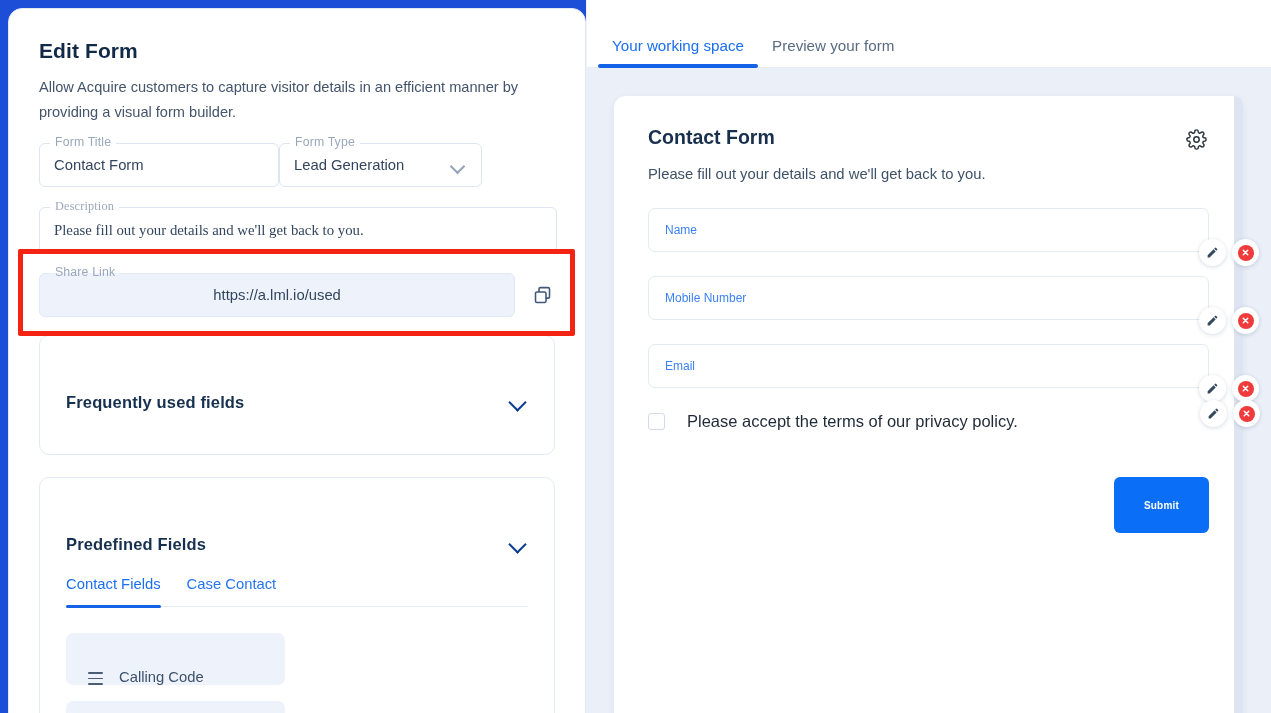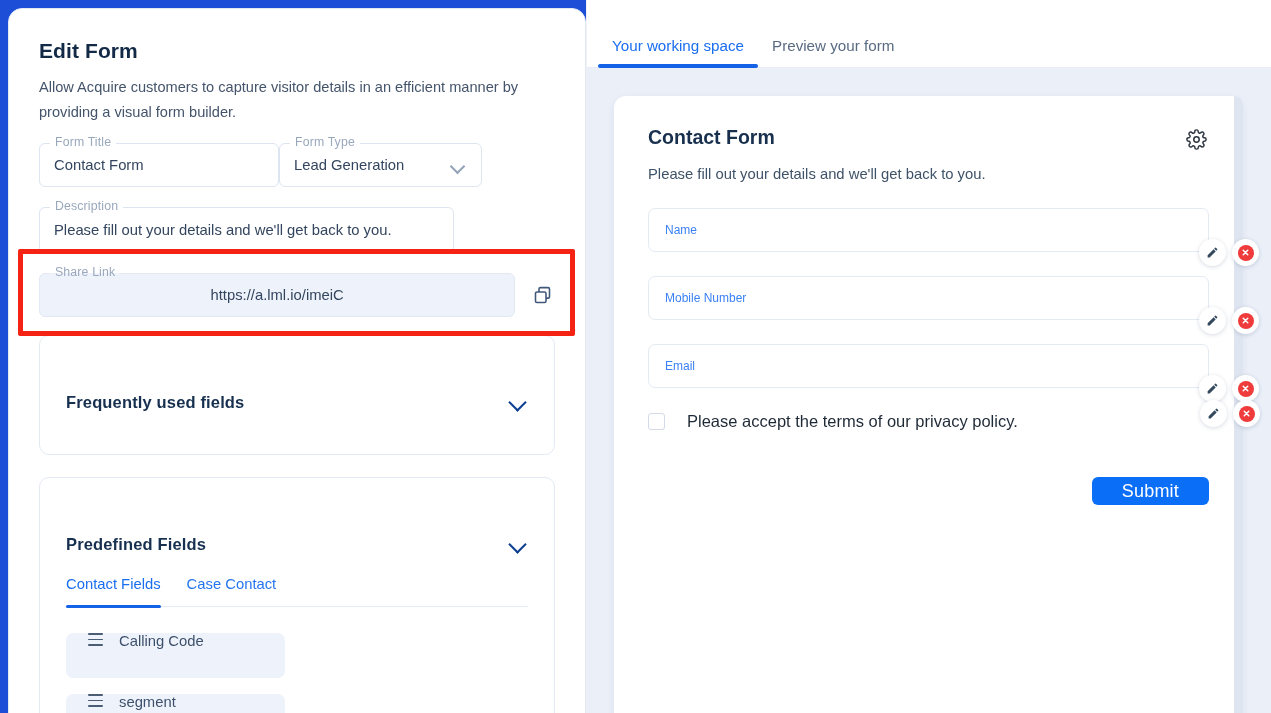--- a/index.html
+++ b/index.html
@@ -57,21 +57,21 @@
     font-size: 12.3px; color: #9aa8bd;
     letter-spacing: .15px; z-index: 2;
   }
   .ofield .oval {
     font-size: 14.8px; color: #33455e; width: 100%;
     border: none; outline: none; background: transparent;
     font-family: inherit;
   }
   .f-title { width: 240px; }
   .f-type { width: 203px; }
-  .f-desc { width: 415px; }
+  .f-desc { width: 518px; font-family: Liberation Serif, serif; }
 
   .chev-down {
     width: 18px; height: 18px; flex: 0 0 18px;
     position: relative;
   }
   .chev-down::before{
     content:""; position:absolute; left:3px; top:5px;
     width:9px; height:9px;
     border-right:2px solid #93a3b8; border-bottom:2px solid #93a3b8;
     transform: rotate(45deg);
@@ -136,24 +136,24 @@
   .sub-tab.active::after {
     content: ""; position: absolute; left: 0; right: 0; bottom: -2px;
     height: 3.5px; background: #1463e6; border-radius: 2px;
   }
 
   .chip-grid {
     display: flex; flex-wrap: wrap; gap: 16px 26px;
     margin-top: 26px;
   }
   .chip {
-    width: 219px; height: 45px;
+    width: 219px; height: 52px;
     background: #eef3fb;
     border-radius: 7px;
-    display: flex; align-items: flex-start;
+    display: flex; align-items: flex-end;
     padding: 0 22px; gap: 16px;
     cursor: grab;
   }
   .drag-ico { width: 15px; height: 13px; display:flex; flex-direction:column; justify-content:space-between; flex:0 0 15px; }
   .drag-ico span { display:block; height: 1.6px; background:#4a5d75; border-radius:1px; }
   .chip-label { font-size: 14.8px; color: #3d516c; }
 
   
   .right-pane {
     position: relative;
@@ -237,23 +237,23 @@
   .pv-check { display:flex; align-items:center; gap: 22px; margin-top: 6px; position: relative; }
   .cbox {
     width: 17px; height: 17px; border: 1.4px solid #d3dbe7;
     border-radius: 3px; background:#fff; flex: 0 0 17px; cursor:pointer;
   }
   .cbox-label { font-size: 16.5px; color: #1f2a37; }
 
   .submit-row { display:flex; justify-content:flex-end; margin-top: 46px; }
   .submit-btn {
     background: #0a6ef7; color: #fff;
-    font-size: 18px; font-weight: 400;
+    font-size: 10px; font-weight: 700;
     border: none; border-radius: 6px;
-    padding: 0 30px; height: 28px;
+    padding: 0 30px; height: 56px;
     cursor: pointer; font-family: inherit;
     letter-spacing: .2px;
   }
 
   .fc-scroll {
     position: absolute;
     right: 0px; top: 0px;
     width: 9px; height: 100%;
     background: #dfe5f0;
     border-radius: 0 12px 12px 0;
@@ -294,21 +294,21 @@
         <span class="olabel">Description</span>
         <div class="ob">
           <span class="oval">Please fill out your details and we'll get back to you.</span>
         </div>
       </div>
 
       <div class="share-wrap">
         <div class="ofield share-field" style="margin-bottom:0">
           <span class="olabel">Share Link</span>
           <div class="ob">
-            <span class="oval">https://a.lml.io/imeiC</span>
+            <span class="oval">https://a.lml.io/used</span>
           </div>
         </div>
         <div class="copy-btn">
           <svg width="21" height="21" viewBox="0 0 24 24" fill="none" stroke="#40587a" stroke-width="1.8">
             <rect x="8" y="3" width="12" height="12" rx="1.6"></rect>
             <rect x="4" y="8" width="12" height="12" rx="1.6" fill="#ffffff"></rect>
           </svg>
         </div>
       </div>
 

